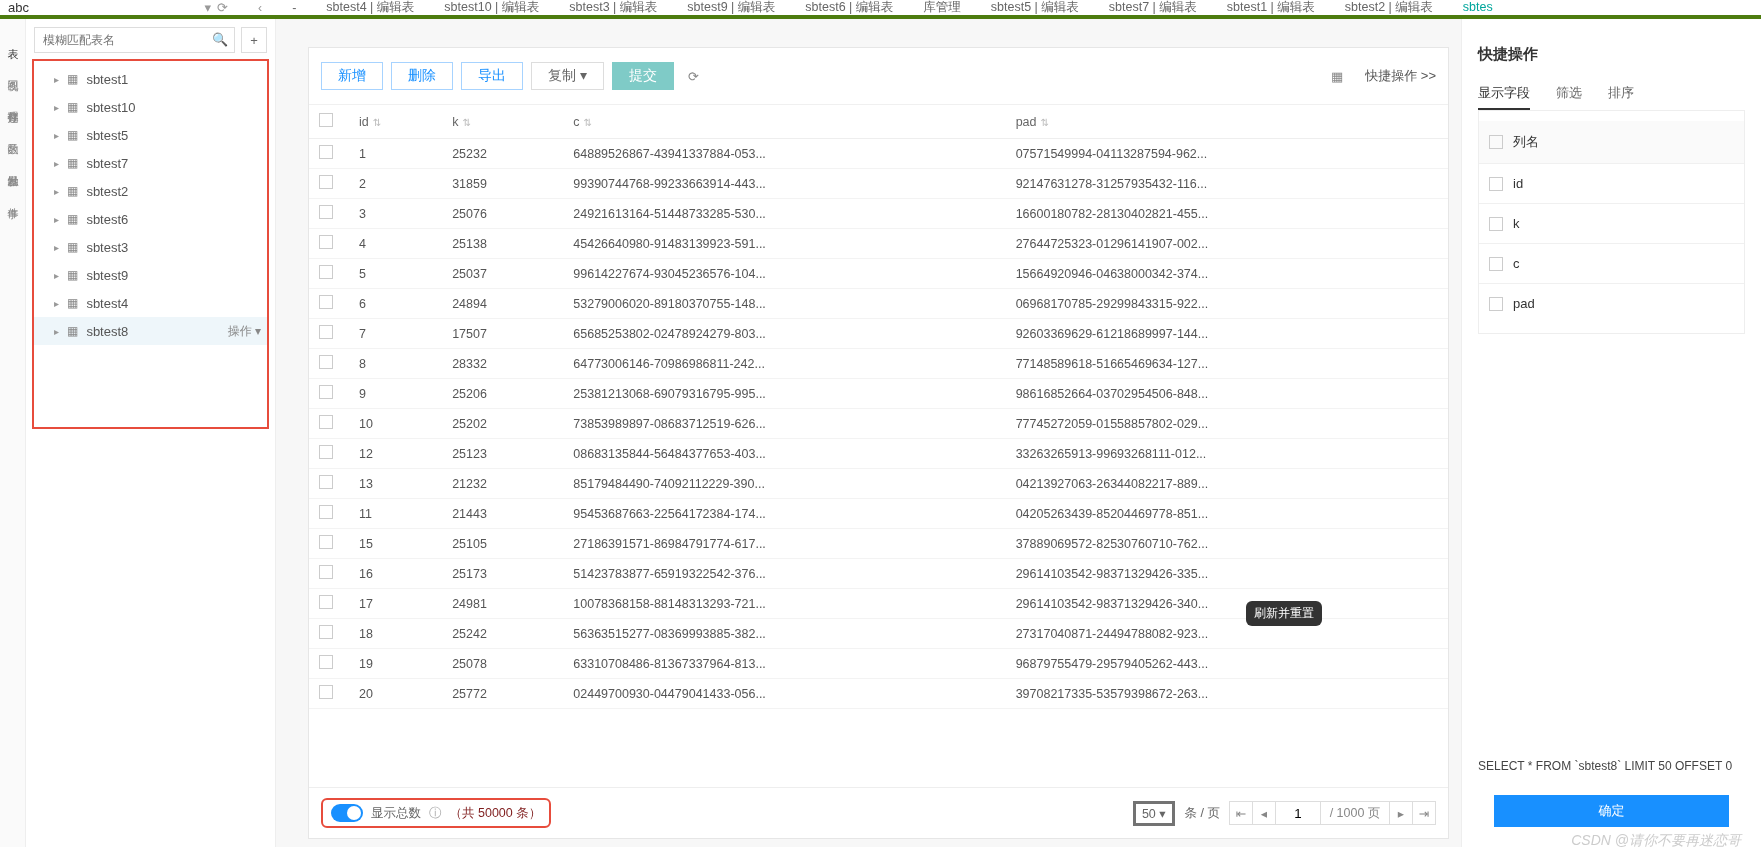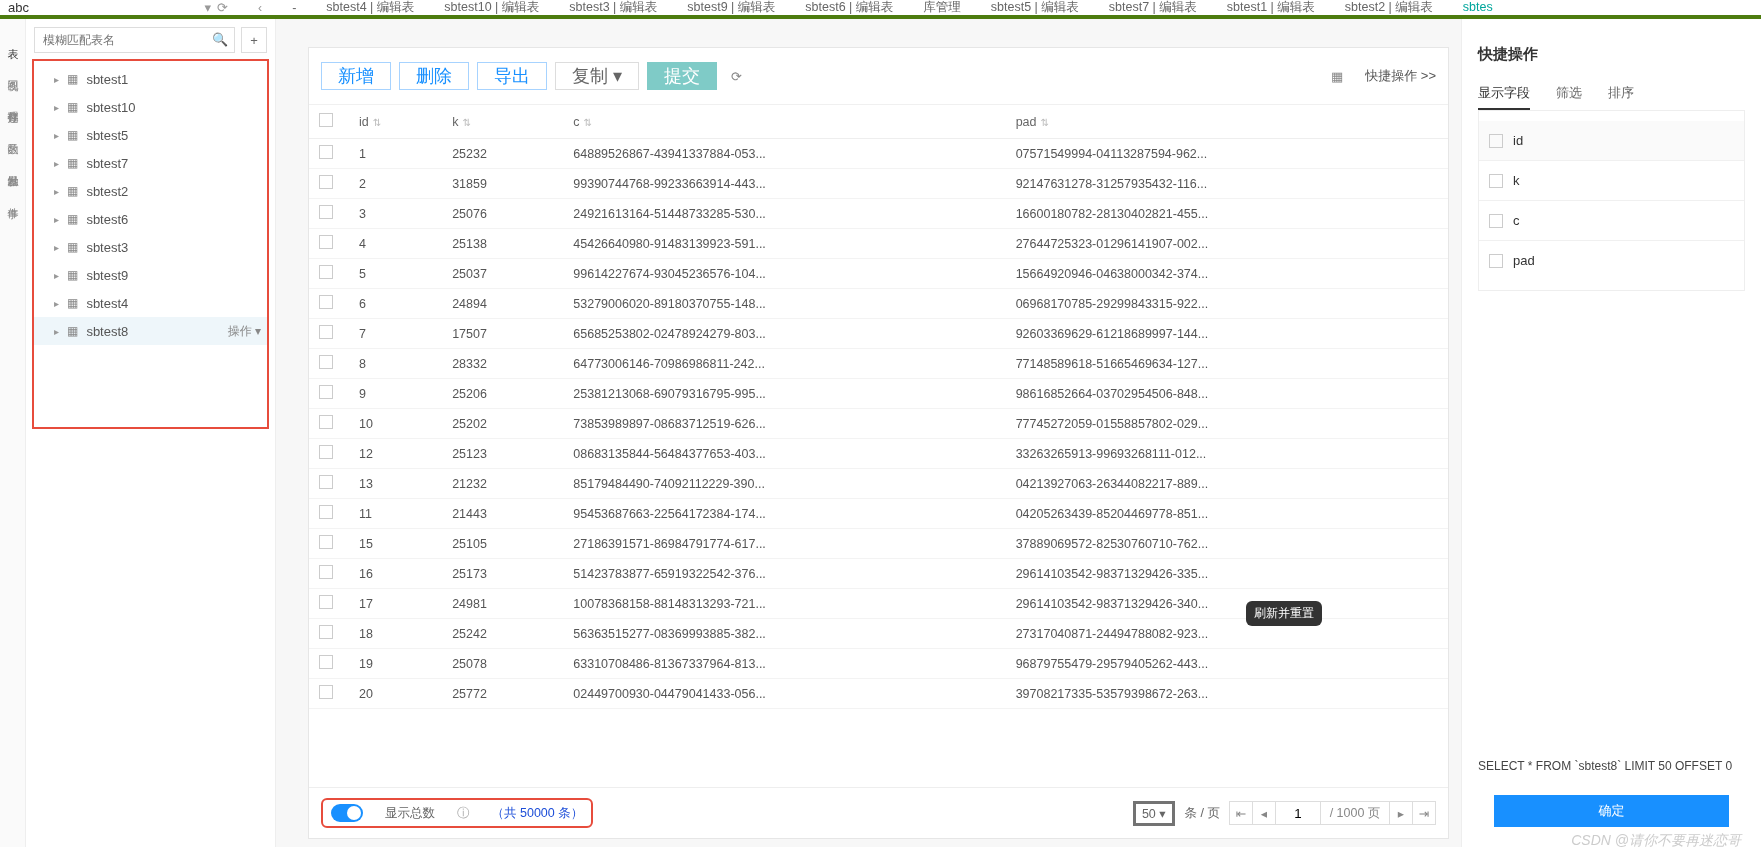--- a/index.html
+++ b/index.html
@@ -24,36 +24,36 @@
 .tree-wrap { border: 2px solid #e74c3c; padding: 4px 0; height: 370px; }
 .tree-item { display: flex; align-items: center; height: 28px; padding: 0 6px 0 20px; cursor: pointer; gap: 8px; font-size: 13px; color: #555; }
 .tree-item.sel { background: #eef6fa; }
 .tree-item .tcaret { color: #999; font-size: 10px; }
 .tree-item .ticon { color: #888; font-size: 12px; }
 .tree-item .tlabel { flex: 1; }
 .tree-item .tact { color: #888; font-size: 12px; }
 .center { flex: 1; display: flex; flex-direction: column; background: #f7f7f7; padding-top: 28px; }
 .content-panel { background: #fff; margin: 0 12px 8px 32px; border: 1px solid #e6e6e6; display: flex; flex-direction: column; flex: 1; position: relative; }
 .toolbar { display: flex; align-items: center; padding: 14px 12px; gap: 8px; border-bottom: 1px solid #f0f0f0; }
-.btn { height: 28px; padding: 0 16px; border: 1px solid #ddd; background: #fff; font-size: 18px; cursor: pointer; display: inline-flex; align-items: center; }
+.btn { height: 28px; padding: 0 16px; border: 1px solid #ddd; background: #fff; font-size: 14px; cursor: pointer; display: inline-flex; align-items: center; }
 .btn.blue-text { color: #1890ff; border-color: #a7d3ff; }
 .btn.primary { background: #7fcbc7; color: #fff; border-color: #7fcbc7; }
 .btn.lite { color: #666; }
 .toolbar .spacer { flex: 1; }
 .grid-icon { color: #888; margin-right: 14px; cursor: pointer; }
 .quick-link { color: #555; cursor: pointer; font-size: 13px; }
 .table-wrap { flex: 1; overflow: auto; position: relative; }
 table { width: 100%; border-collapse: collapse; font-size: 12.5px; }
 th { text-align: left; font-weight: normal; color: #666; padding: 8px 10px; border-bottom: 1px solid #eee; background: #fff; position: sticky; top: 0; }
 td { padding: 6px 10px; border-bottom: 1px solid #f3f3f3; color: #555; white-space: nowrap; overflow: hidden; text-overflow: ellipsis; max-width: 200px; }
 .chk { width: 14px; height: 14px; border: 1px solid #ccc; display: inline-block; }
 .sort-i { color: #bbb; font-size: 10px; margin-left: 4px; }
 .tooltip-abs { position: absolute; background: #333; color: #fff; font-size: 12px; padding: 4px 8px; border-radius: 6px; right: 126px; top: 496px; z-index: 10; }
 .footer { display: flex; align-items: center; padding: 10px 12px; border-top: 1px solid #eee; gap: 10px; font-size: 12.5px; color: #666; }
-.footer .highlight-box { border: 2px solid #e74c3c; border-radius: 6px; padding: 4px 8px; display: flex; align-items: center; gap: 22px; }
+.footer .highlight-box { border: 2px solid #e74c3c; border-radius: 6px; padding: 4px 8px; display: flex; align-items: center; gap: 8px; }
 .toggle { width: 32px; height: 18px; background: #1890ff; border-radius: 9px; position: relative; cursor: pointer; }
 .toggle::after { content: ''; width: 14px; height: 14px; background: #fff; border-radius: 50%; position: absolute; right: 2px; top: 2px; }
 .footer .fspacer { flex: 1; }
 .page-select { border: 3px solid #737373; padding: 2px 6px; }
 .pager { display: flex; align-items: center; gap: 0; }
 .pgbtn { width: 24px; height: 24px; border: 1px solid #ddd; display: flex; align-items: center; justify-content: center; cursor: pointer; color: #888; margin-left: -1px; }
 .pginput { width: 46px; height: 24px; border: 1px solid #ddd; text-align: center; margin-left: -1px; }
 .right-panel { width: 300px; border-left: 1px solid #eee; display: flex; flex-direction: column; padding: 0 16px; background: #fff; }
 .rp-title { font-size: 15px; font-weight: 600; padding: 26px 0 14px; }
 .rp-tabs { display: flex; gap: 26px; border-bottom: 1px solid #eee; font-size: 13px; color: #666; }
@@ -325,21 +325,21 @@
               </tr>
             </tbody>
         </table>
         <div class="tooltip-abs">刷新并重置</div>
       </div>
       <div class="footer">
         <div class="highlight-box">
           <div class="toggle"></div>
           <span>显示总数</span>
           <span style="color:#aaa">ⓘ</span>
-          <span style="color:#1d4ed8">（共 50000 条）</span>
+          <span style="color:#7f1d1d">（共 50000 条）</span>
         </div>
         <div class="fspacer"></div>
         <span class="page-select">50 ▾</span>
         <span>条 / 页</span>
         <div class="pager">
           <div class="pgbtn">⇤</div>
           <div class="pgbtn">◂</div>
           <input class="pginput" value="1" style="">
           <div class="pgbtn" style="width:70px">/ 1000 页</div>
           <div class="pgbtn">▸</div>
@@ -352,20 +352,24 @@
   <div class="right-panel">
     <div class="rp-title">快捷操作</div>
     <div class="rp-tabs" id="rp-tabs">
         <div class="rp-tab active">显示字段</div>
         <div class="rp-tab">筛选</div>
         <div class="rp-tab">排序</div>
       </div>
     <div class="field-list" id="field-list">
         <div class="field-row">
           <span class="chk"></span>
+          <span>列名</span>
+        </div>
+        <div class="field-row">
+          <span class="chk"></span>
           <span>id</span>
         </div>
         <div class="field-row">
           <span class="chk"></span>
           <span>k</span>
         </div>
         <div class="field-row">
           <span class="chk"></span>
           <span>c</span>
         </div>

